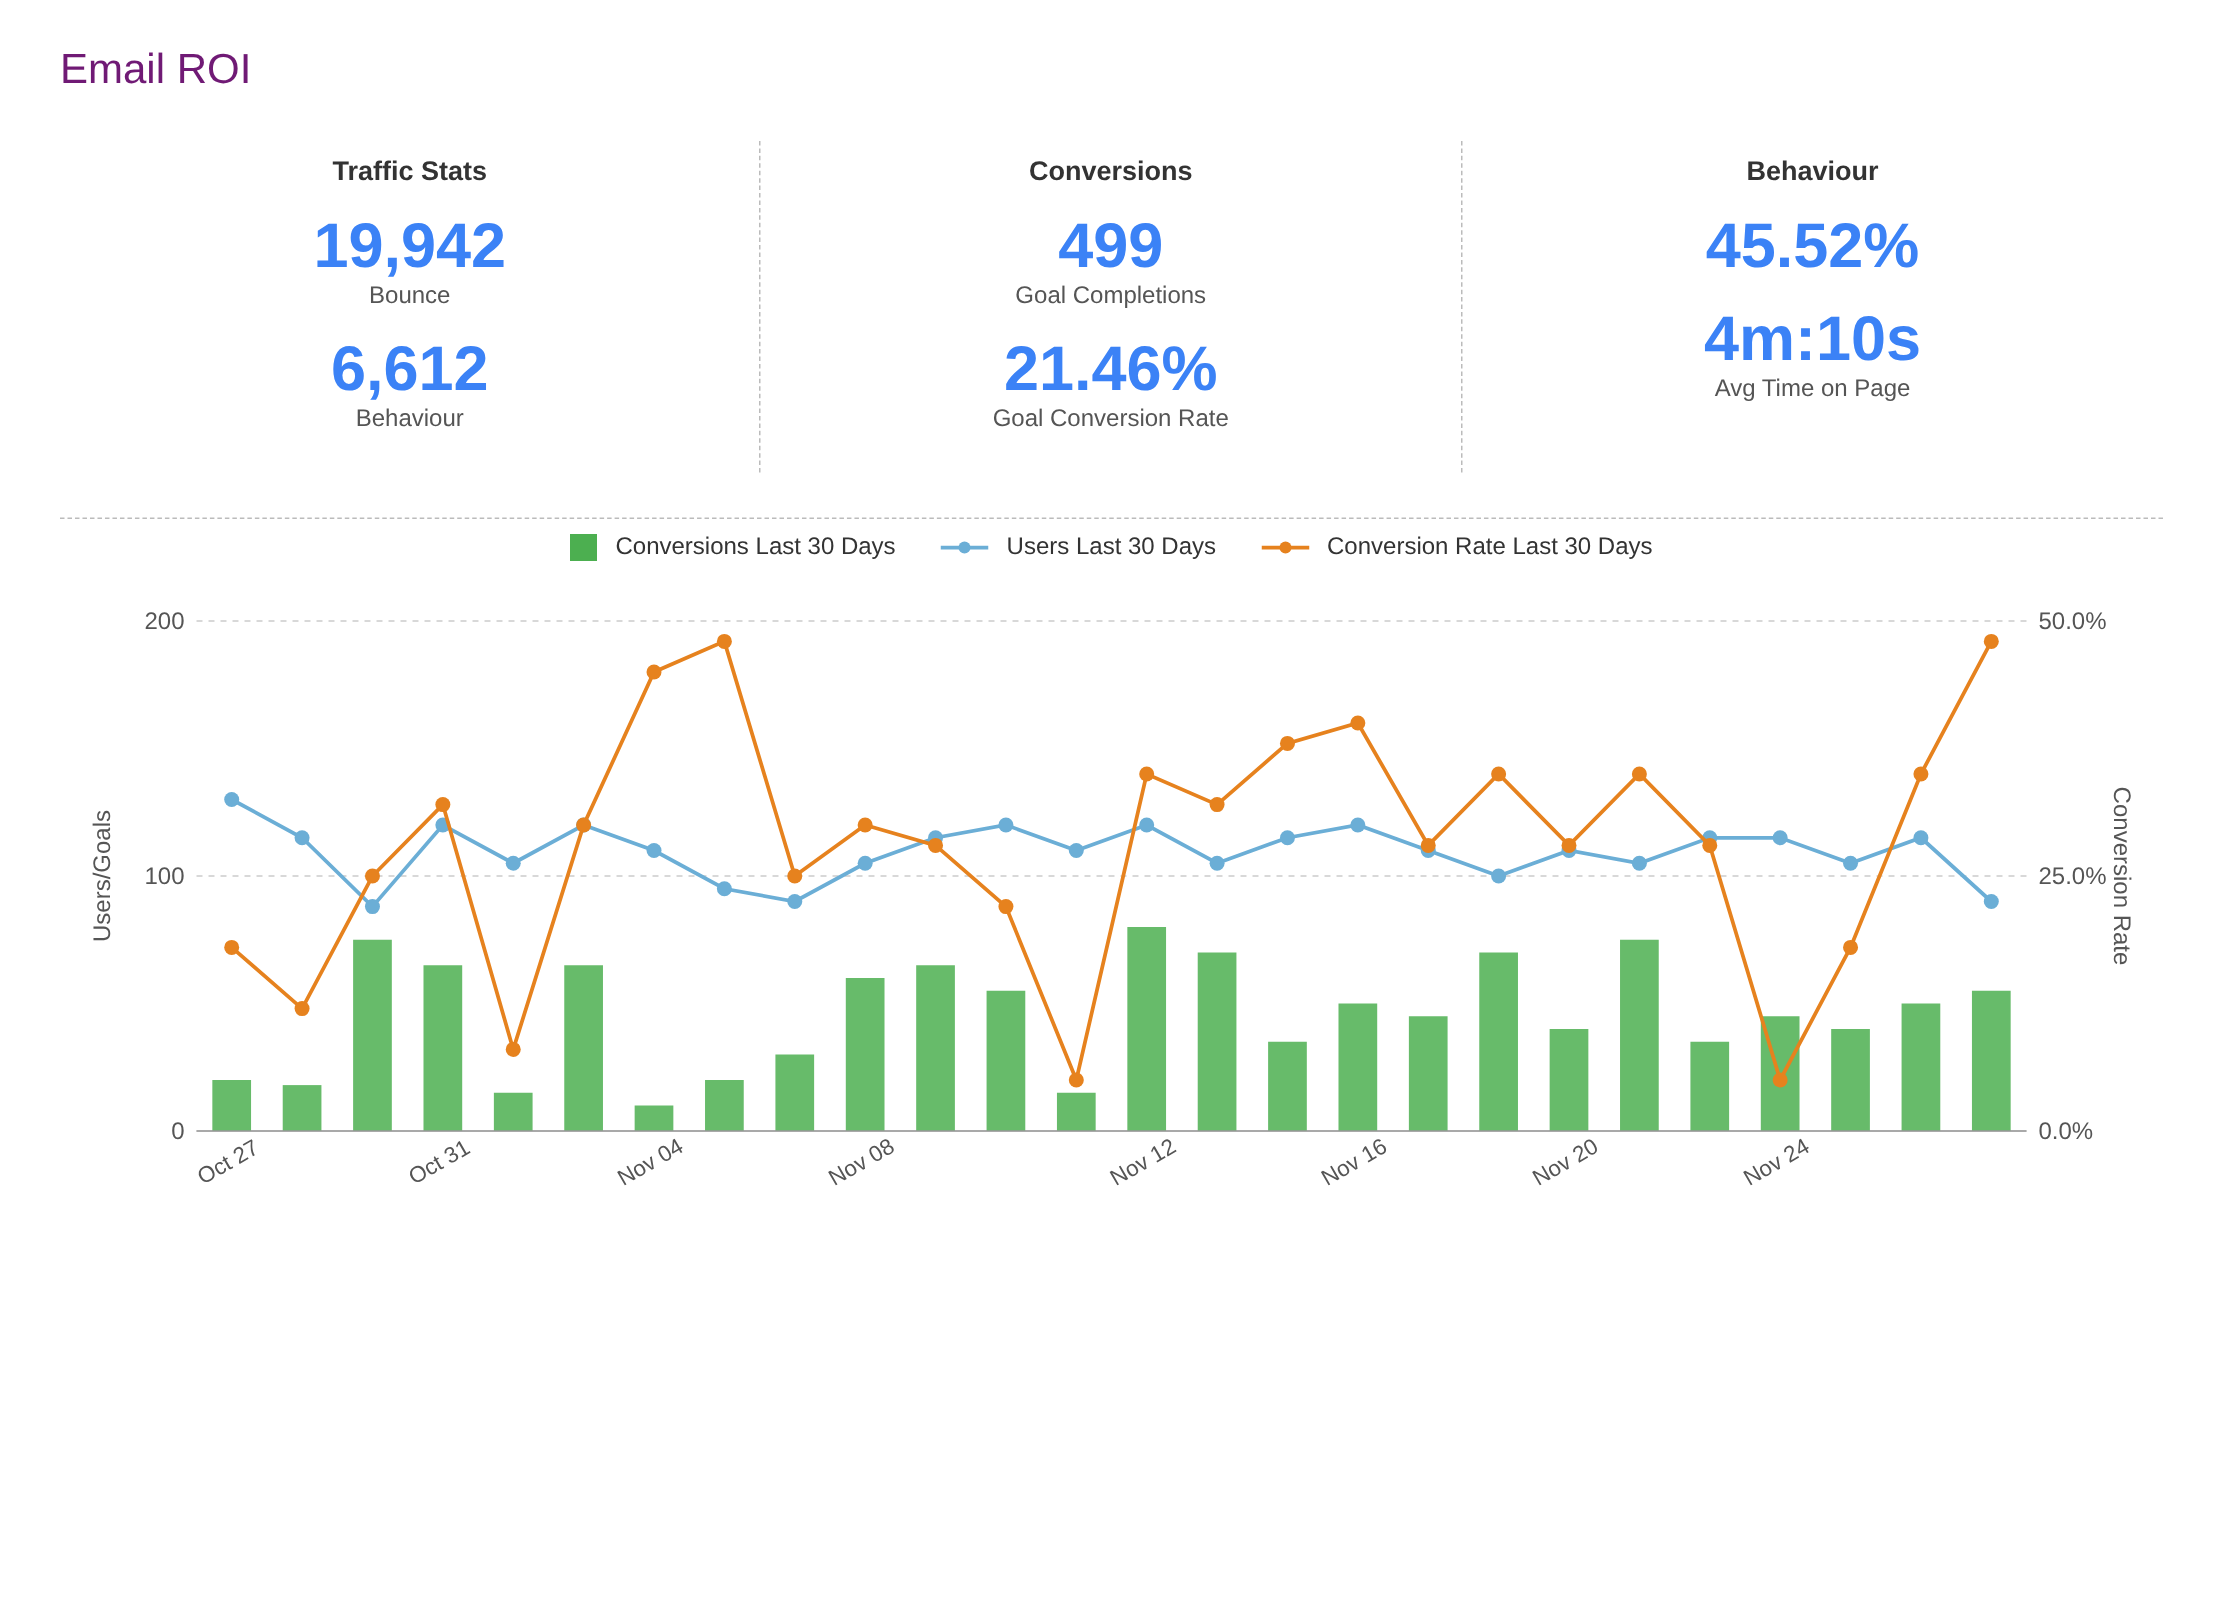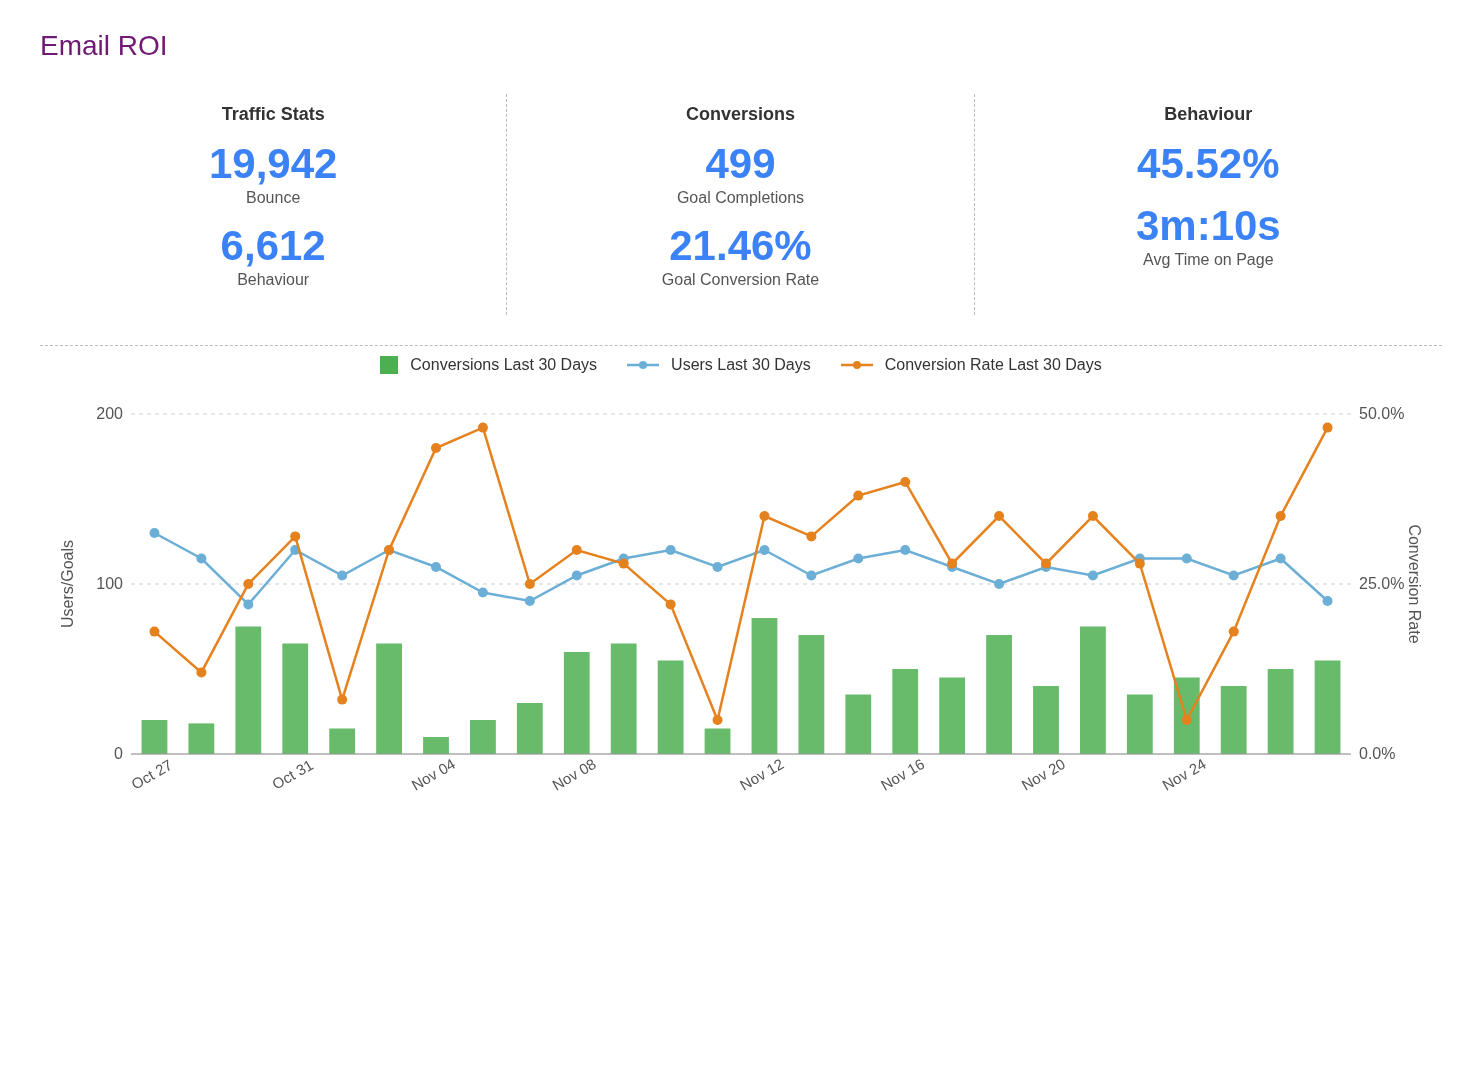--- a/index.html
+++ b/index.html
@@ -108,21 +108,21 @@
       <div class="stat-value">21.46%</div>
       <div class="stat-label">Goal Conversion Rate</div>
     </div>
   </div>
   <div class="stat-section">
     <div class="stat-section-title">Behaviour</div>
     <div class="stat-block">
       <div class="stat-value">45.52%</div>
     </div>
     <div class="stat-block">
-      <div class="stat-value">3m:10s</div>
+      <div class="stat-value">4m:10s</div>
       <div class="stat-label">Avg Time on Page</div>
     </div>
   </div>
 </div>
 
 <div class="chart-area">
   <div class="legend">
     <div class="legend-item">
       <div class="legend-box"></div>
       <span>Conversions Last 30 Days</span>

